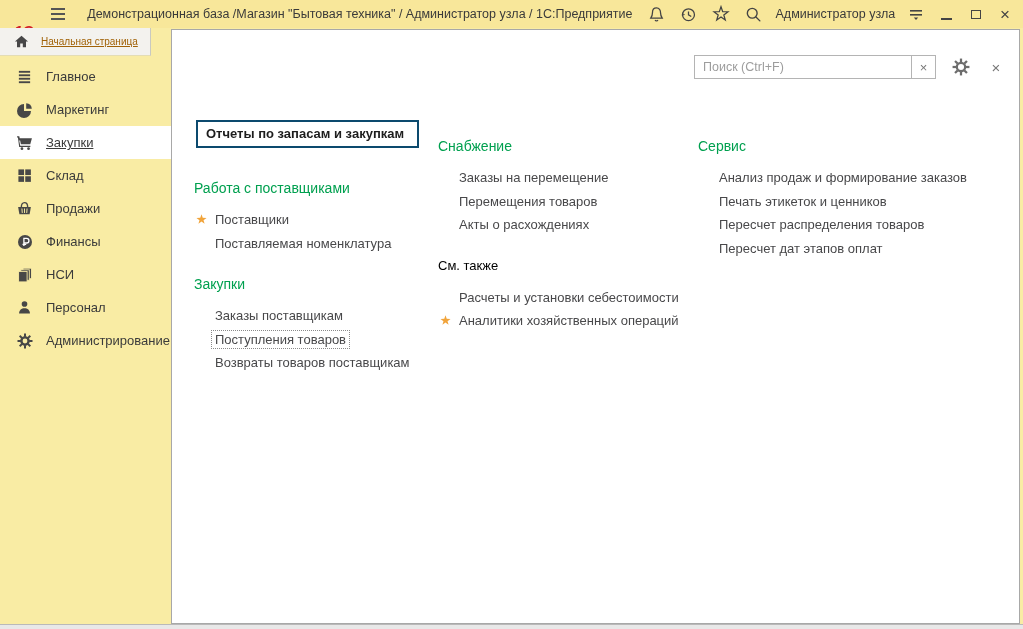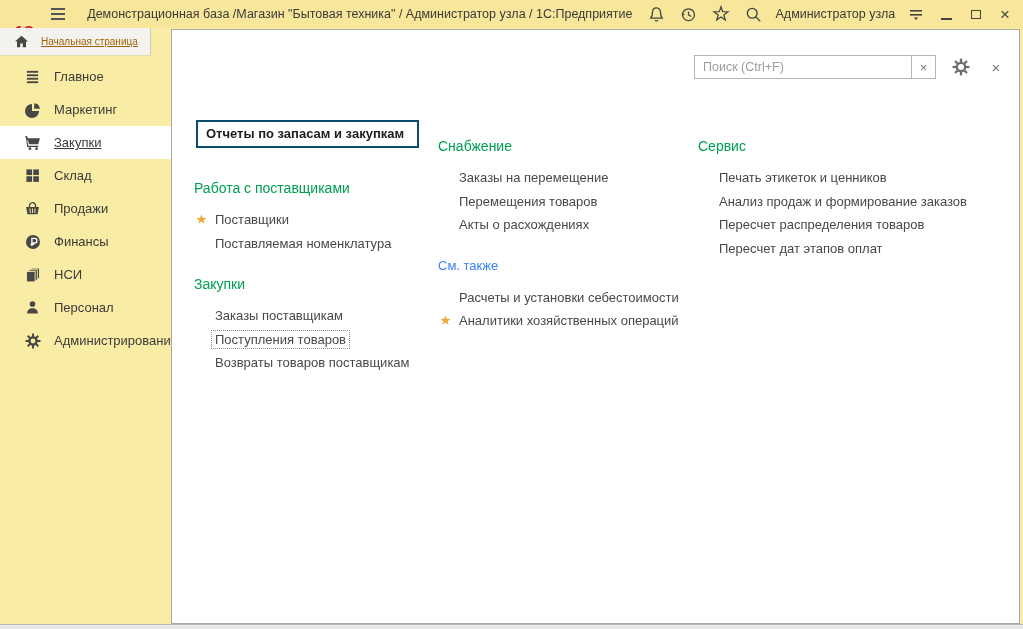--- a/index.html
+++ b/index.html
@@ -33,21 +33,21 @@
 
   
   .sidebar { position:absolute; left:0; top:28px; width:172px; bottom:5px; background:#f9eca4; }
   .home-row {
     height:28px; width:151px; background:#f3f2ee;
     border-right:1px solid #c9c9c1; border-bottom:1px solid #e4ddb4;
     display:flex; align-items:center; padding-left:13px; gap:11px; cursor:pointer;
   }
   .home-row .label { font-size:10px; color:#a16207; white-space:nowrap;text-decoration:underline;}
   .menu { margin-top:4px; }
-  .menu-item { height:33px; display:flex; align-items:center; padding-left:24px; gap:13px; cursor:pointer; }
+  .menu-item { height:33px; display:flex; align-items:center; padding-left:16px; gap:13px; cursor:pointer; }
   .menu-item .label { font-size:13px; color:#3b3b3b; white-space:nowrap;}
   .menu-item.active { background:#ffffff; }
   .menu-item.active .label { text-decoration:underline; }
   .mi-icon { width:17px; height:17px; flex:0 0 17px; display:inline-flex; align-items:center; justify-content:center;}
 
   
   .panel {
     position:absolute; left:171px; top:29px; right:3px; bottom:5px;
     background:#fff; border:1px solid #a8a8a8;
   }
@@ -66,21 +66,21 @@
   .gear-btn { margin-left:15px; width:20px; height:20px; display:inline-flex; align-items:center; justify-content:center; cursor:pointer;}
   .panel-close { margin-left:16px; font-size:15px; color:#777; cursor:pointer; width:18px; text-align:center;}
 
   .col { position:absolute; }
   .cmd-highlight {
     display:inline-block; margin-left:2px; margin-bottom:20px;
     border:2px solid #0c4a6e; padding:4px 13px 5px 8px;
     font-size:13px; font-weight:bold; color:#1d1d1d; cursor:pointer; white-space:nowrap;
   }
   .group-title { font-size:14px; color:#00a04f; height:17px; margin-bottom:11px; white-space:nowrap;}
-  .group-title.gray { color:#3b82f6; font-size:13px; }
+  .group-title.gray { color:#000000; font-size:13px; }
   .group { margin-top:12px; }
   .group + .group { margin-top:21px; }
   .item { position:relative; height:23.5px; padding-left:20px; display:flex; align-items:center; }
   .item .label {
     font-size:13px; color:#48484a; white-space:nowrap; cursor:pointer;
     padding:1px 3px; margin-left:-3px; border:1px dotted transparent;
   }
   .item.focused .label { border-color:#8a8a8a; }
   .fav-star { position:absolute; left:1px; top:5px; cursor:pointer; }
 
@@ -347,26 +347,26 @@
         </span>
         <span class="label">Аналитики хозяйственных операций</span>
       </div>
     </div>
   </div>
 
   <div class="col" style="left:526px; top:96px; width:300px;">
     <div class="group">
       <div class="group-title">Сервис</div>
       <div class="item">
+        <span class="label">Анализ продаж и формирование заказов</span>
+      </div>
+      <div class="item">
         <span class="label">Печать этикеток и ценников</span>
       </div>
       <div class="item">
-        <span class="label">Анализ продаж и формирование заказов</span>
-      </div>
-      <div class="item">
         <span class="label">Пересчет распределения товаров</span>
       </div>
       <div class="item">
         <span class="label">Пересчет дат этапов оплат</span>
       </div>
     </div>
   </div>
 </div>
 
 <div class="win-bottom"></div>

